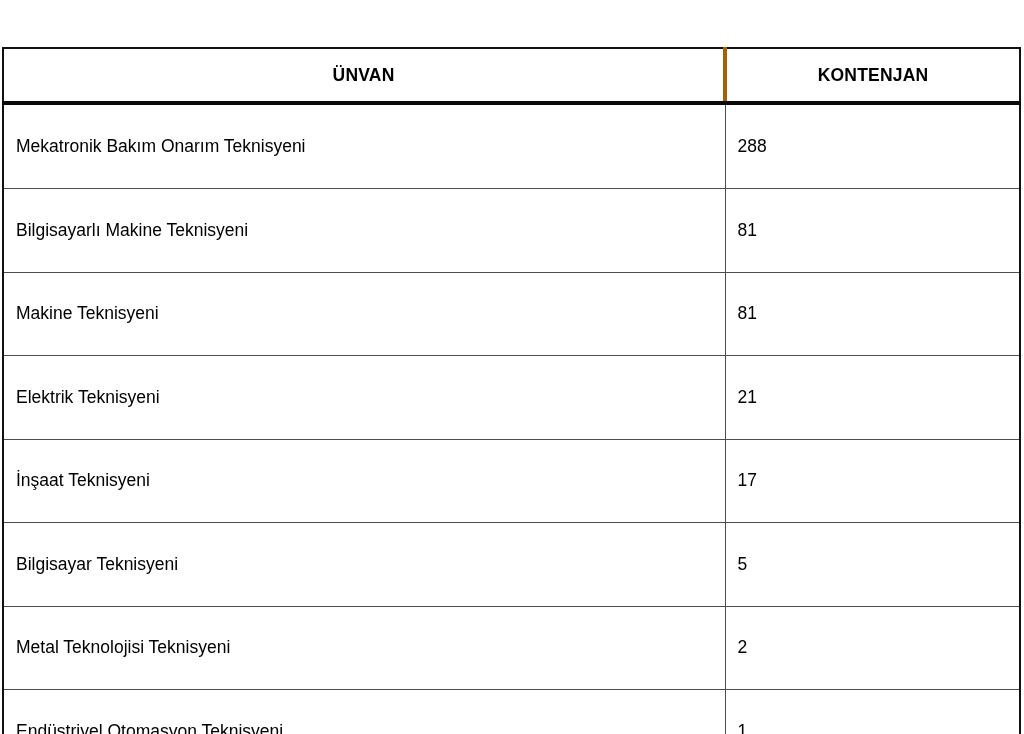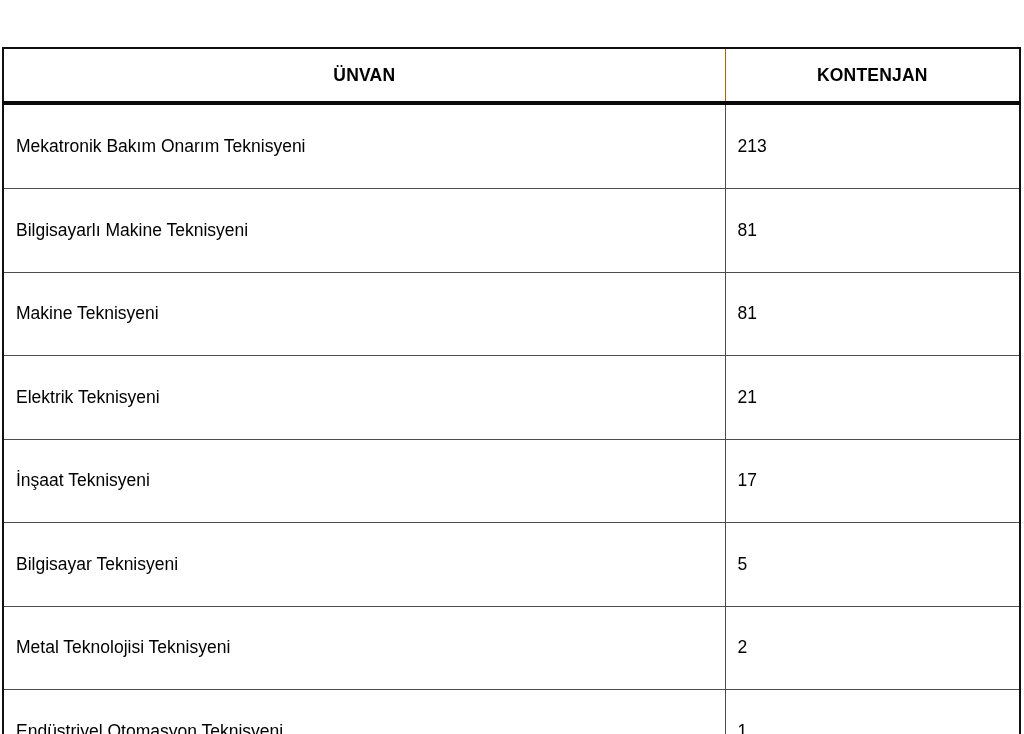--- a/index.html
+++ b/index.html
@@ -35,21 +35,21 @@
 
   
   thead th {
     height: 52px;
     font-size: 17.5px;
     font-weight: bold;
     text-align: center;
     vertical-align: middle;
     letter-spacing: 0.2px;
     border-bottom: 4px solid #0a0a0a;
-    border-left: 1px solid #a16207;
+    border-left: 4px solid #a16207;
     padding: 0;
   }
   thead th:first-child { border-left: none; }
 
   
   tbody td {
     height: 55px;
     font-size: 17.5px;
     vertical-align: middle;
     padding: 0 0 0 12px;
@@ -72,21 +72,21 @@
     </colgroup>
     <thead>
       <tr>
         <th>ÜNVAN</th>
         <th>KONTENJAN</th>
       </tr>
     </thead>
     <tbody>
       <tr>
         <td>Mekatronik Bakım Onarım Teknisyeni</td>
-        <td>213</td>
+        <td>288</td>
       </tr>
       <tr>
         <td>Bilgisayarlı Makine Teknisyeni</td>
         <td>81</td>
       </tr>
       <tr>
         <td>Makine Teknisyeni</td>
         <td>81</td>
       </tr>
       <tr>

